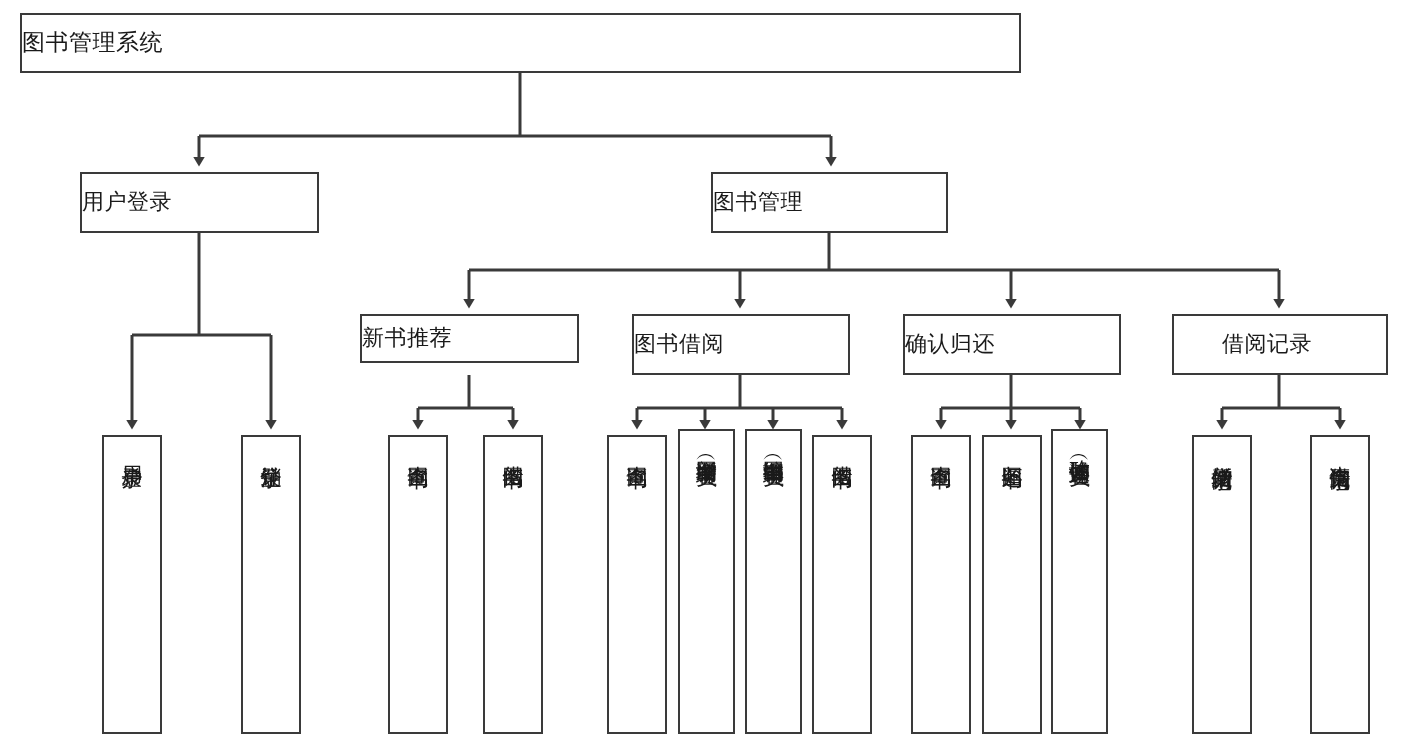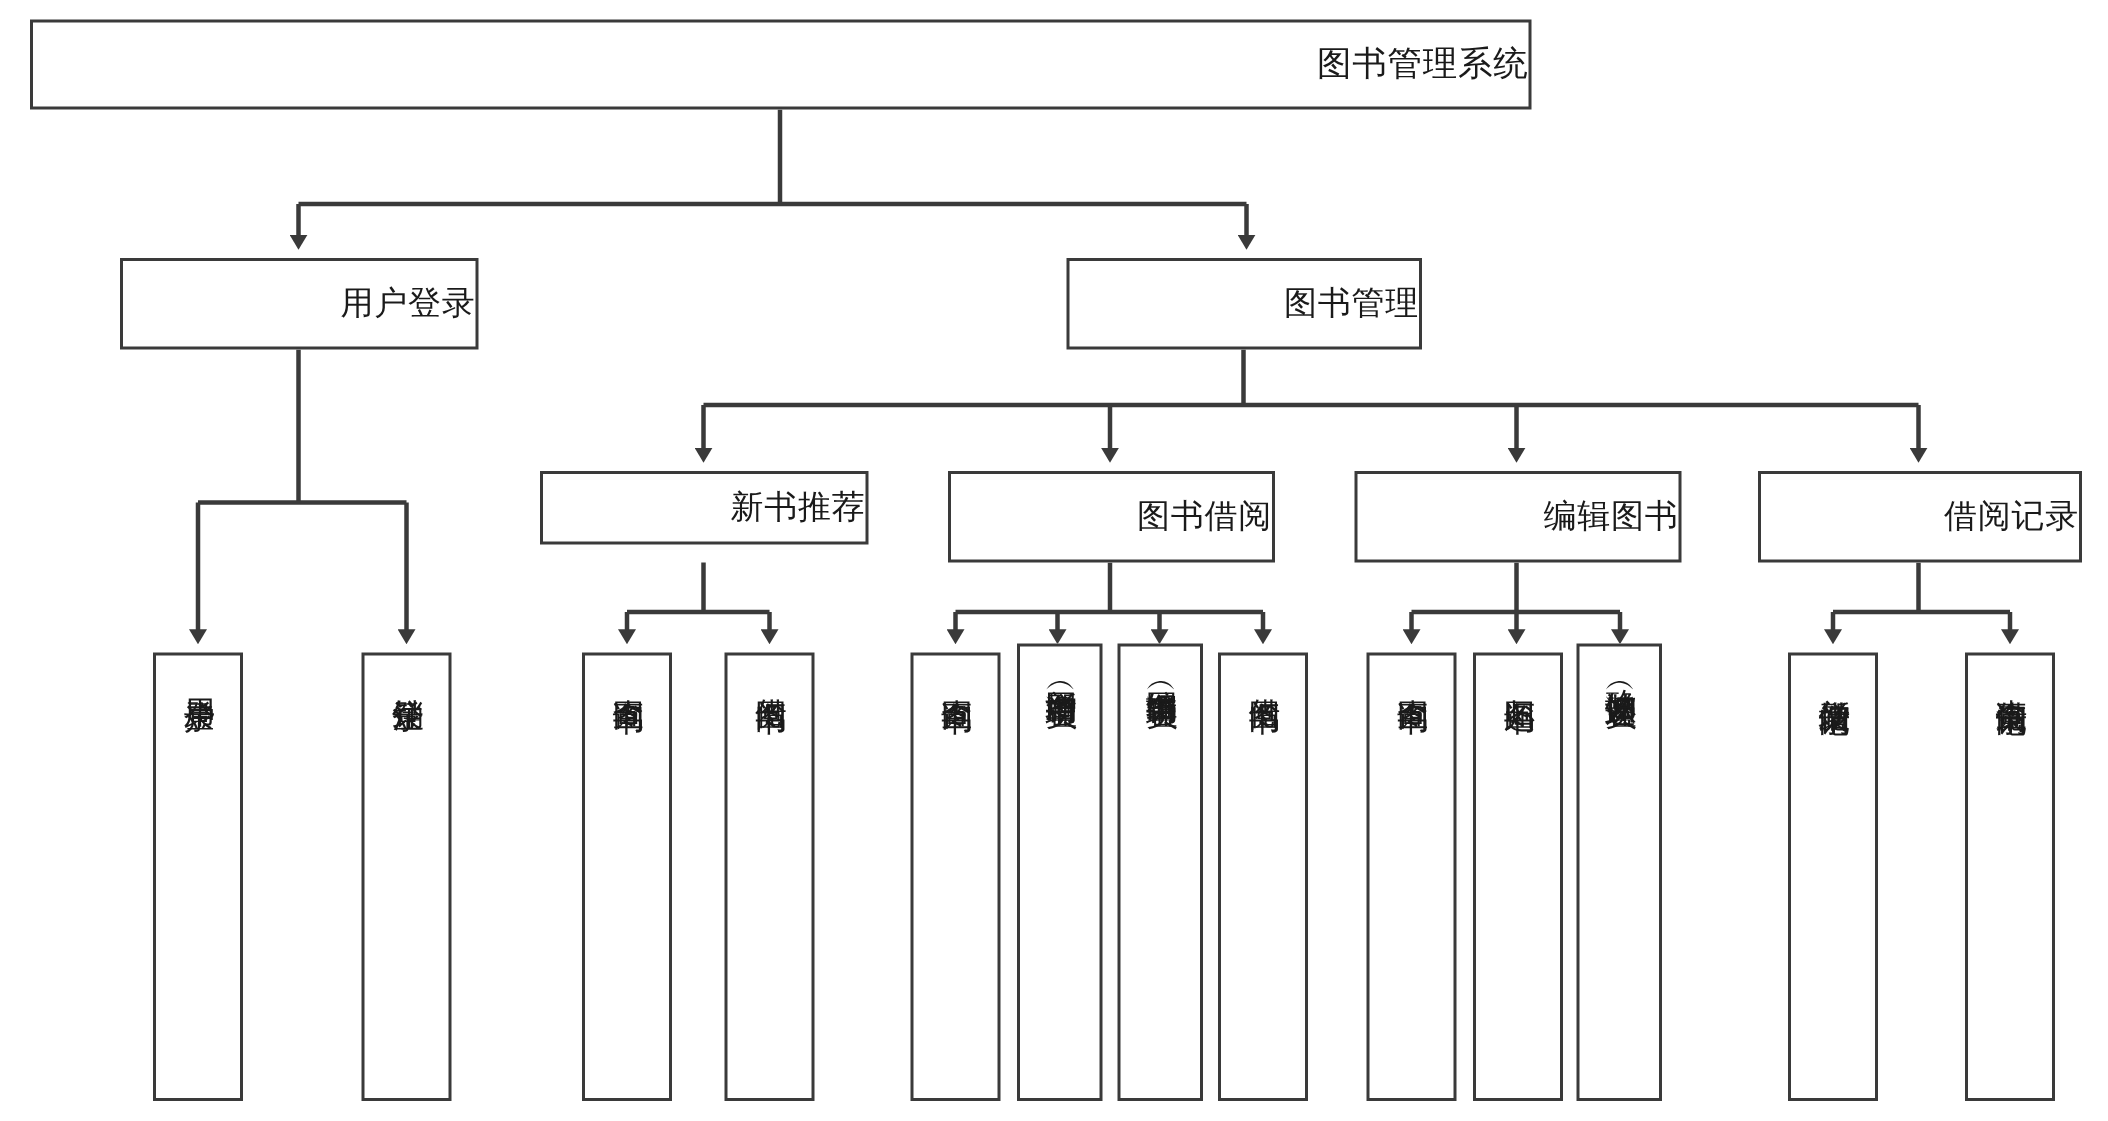--- a/index.html
+++ b/index.html
@@ -25,21 +25,21 @@
     height: 747px;
     pointer-events: none;
   }
   .node {
     position: absolute;
     box-sizing: border-box;
     border: 2px solid #3a3a3a;
     background: #ffffff;
     display: flex;
     align-items: center;
-    justify-content: flex-end;
+    justify-content: flex-start;
     color: #1a1a1a;
   }
   .node .label {
     display: block;
     text-align: center;
     line-height: 1.12;
     letter-spacing: 0.5px;
   }
   
   .node.horiz .label {
@@ -142,23 +142,23 @@
     <span class="label">图书管理</span>
   </div>
 
   <div class="node horiz" style="left:360px; top:314px; width:219px; height:49px;">
     <span class="label">新书推荐</span>
   </div>
   <div class="node horiz" style="left:632px; top:314px; width:218px; height:61px;">
     <span class="label">图书借阅</span>
   </div>
   <div class="node horiz" style="left:903px; top:314px; width:218px; height:61px;">
-    <span class="label">编辑图书</span>
-  </div>
-  <div class="node horiz" style="left:1172px; top:314px; width:216px; height:61px;">
+    <span class="label">确认归还</span>
+  </div>
+  <div class="node horiz" style="left:1172px; top:314px; width:216px; height:61px;padding-left:48px;">
     <span class="label">借阅记录</span>
   </div>
 
   <div class="node vert" style="left:102px; top:435px; width:60px; height:299px;">
     <span class="label">用户登录</span>
   </div>
   <div class="node vert" style="left:241px; top:435px; width:60px; height:299px;">
     <span class="label">注销登录</span>
   </div>
 

